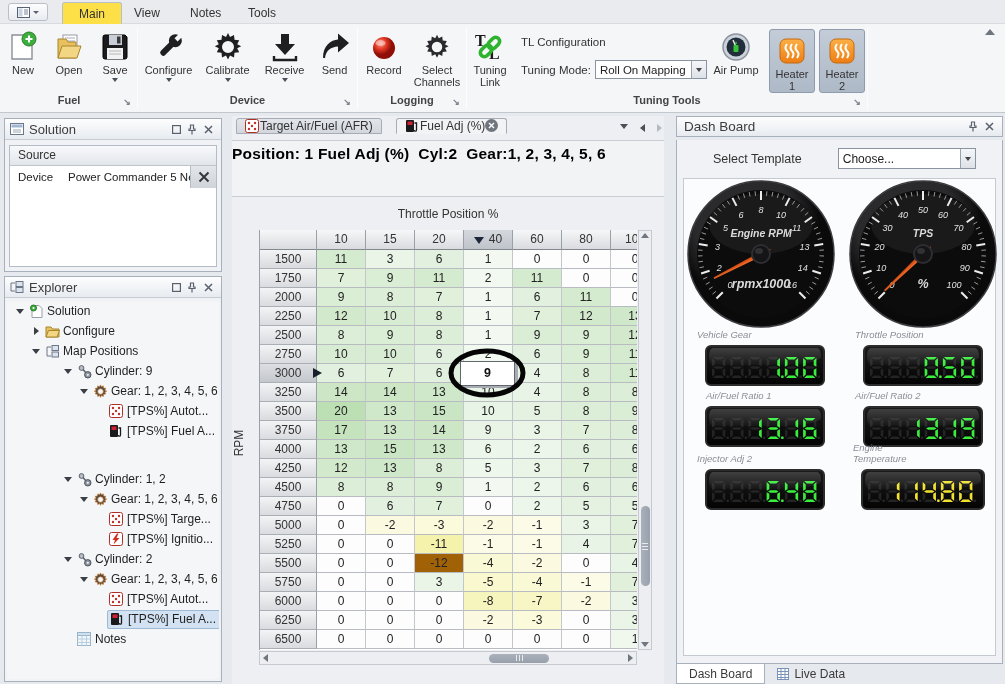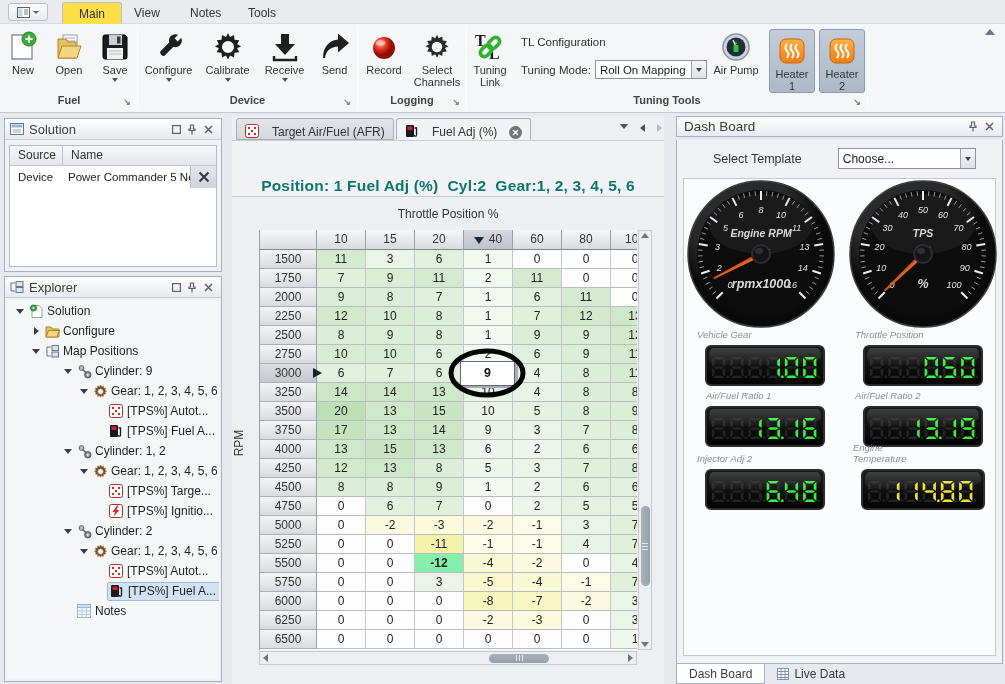--- a/index.html
+++ b/index.html
@@ -51,25 +51,25 @@
 .tree-arrow.open i { width:0; height:0; border-left:4px solid transparent; border-right:4px solid transparent; border-top:5px solid #3a3f46; }
 .tree-arrow.closed i { width:0; height:0; border-top:4px solid transparent; border-bottom:4px solid transparent; border-left:5px solid #3a3f46; }
 .tree-box { display:flex; align-items:center; gap:3px; padding:1px 4px 1px 2px; border-radius:2px; }
 .tree-box.sel { background:#d2e2f2; border:1px solid #9db9d6; }
 .tree-ico { width:15px; height:15px; display:flex; flex:0 0 15px; }
 .tree-label { font-size:12px; color:#1f1f1f; }
 
 
 #editor { position:absolute; left:232px; top:116px; width:432px; height:568px; background:#edeff2; }
 #etabs { position:absolute; left:0; top:2px; width:432px; height:22px; }
-.etab { position:absolute; top:0; height:22px; display:flex; align-items:flex-end; gap:12px; padding:0 8px; border:1px solid #a6adb6; border-radius:3px 3px 0 0; font-size:12px; color:#333; background:linear-gradient(#e2e5e9,#d3d7dd); }
+.etab { position:absolute; top:0; height:16px; display:flex; align-items:flex-start; gap:0; padding:0 8px; border:1px solid #a6adb6; border-radius:3px 3px 0 0; font-size:12px; color:#333; background:linear-gradient(#e2e5e9,#d3d7dd); }
 .etab.active { background:#f2f3f5; border-bottom-color:#f2f3f5; }
 .tabnav { position:absolute; top:6px; display:flex; gap:12px; }
 #title-band { position:absolute; left:0; top:24px; width:432px; height:57px; background:#f2f3f5; border-top:1px solid #c9cdd3; border-bottom:1px solid #c9cdd3; }
-#map-title { text-align:center; font-size:15.5px; font-weight:bold; color:#0f766e; margin-top:36px; letter-spacing:.2px; white-space:pre; }
+#map-title { font-size:15.5px; font-weight:bold; color:#000000; margin-top:4px; letter-spacing:.2px; white-space:pre; }
 #xaxis { position:absolute; left:27px; top:91px; width:378px; text-align:center; font-size:12px; color:#333; }
 #yaxis { position:absolute; left:-6px; top:320px; transform:rotate(-90deg); font-size:12px; color:#333; }
 #grid { position:absolute; left:27px; top:114px; width:378px; height:420px; overflow:hidden; background:#fff; border-left:1px solid #9aa0a8; }
 .grow { display:flex; height:19px; }
 .grow.head { height:20px; }
 .gc { flex:0 0 49px; width:49px; border-right:1px solid #c3c7cc; border-bottom:1px solid #b8bcc2; text-align:center; line-height:18px; font-size:12px; color:#222; }
 .gc.rh { flex:0 0 57px; width:57px; background:linear-gradient(#f3f4f5,#d9dbdf); border-right:1px solid #9aa0a8; border-bottom:1px solid #aaaeb5; color:#333; position:relative; }
 .grow.head .gc { background:linear-gradient(#f6f7f8,#d9dbdf); border-right:1px solid #9aa0a8; border-bottom:1px solid #83888f; color:#333; line-height:19px; }
 .grow.head .gc.selcol { background:linear-gradient(#d5d8dd,#bfc4cb); }
 .gc.rh.selrow { background:linear-gradient(#dcdee1,#c4c7cc); }
@@ -348,21 +348,20 @@
         </span>
       <span class="pbtn">
           <svg width="9" height="9" viewBox="0 0 9 9">
             <path d="M1 1 L8 8 M8 1 L1 8" stroke="#5a616c" stroke-width="1.5"></path>
           </svg>
         </span>
     </div>
     <div id="doc-table">
       <div id="doc-head">
         <div class="dc" style="width:52px">Source</div>
-        <div class="dc" style="flex:1;border-left:1px solid #c0c5cd">Name</div>
       </div>
       <div id="doc-row">
         <div class="dc" style="width:52px;padding-left:8px">Device</div>
         <div class="dc" style="flex:1;padding-left:6px">Power Commander 5 Ne...</div>
         <div id="doc-close">
             <svg width="12" height="12" viewBox="0 0 12 12">
               <path d="M1.5 1.5 L10.5 10.5 M10.5 1.5 L1.5 10.5" stroke="#33373d" stroke-width="2"></path>
             </svg>
           </div>
       </div>
@@ -493,21 +492,21 @@
             <span class="tree-ico">
               <svg width="13" height="14" viewBox="0 0 13 14">
                 <rect x="1" y="1" width="8" height="12" rx="1" fill="#1a1a1c"></rect>
                 <rect x="2.5" y="2.5" width="5" height="3.5" fill="#c23"></rect>
                 <path d="M9.5 4 h2 v7 a1.2 1.2 0 0 1 -2.4 0" fill="none" stroke="#1a1a1c" stroke-width="1.3"></path>
               </svg>
             </span>
             <span class="tree-label">[TPS%] Fuel A...</span>
           </span>
         </div>
-        <div class="tree-item" style="padding-left: 54px;">
+        <div class="tree-item" style="padding-left: 54px; margin-top: 28px;">
           <span class="tree-arrow open">
             <i></i>
           </span>
           <span class="tree-box">
             <span class="tree-ico">
               <svg width="15" height="15" viewBox="0 0 15 15">
                 <circle cx="4.5" cy="4" r="2.4" fill="#b9bec6" stroke="#5d646e"></circle>
                 <path d="M6 5.5 L10 10" stroke="#5d646e" stroke-width="1.6"></path>
                 <circle cx="10.8" cy="10.8" r="3.2" fill="#8f959e" stroke="#4d535c"></circle>
                 <circle cx="10.8" cy="10.8" r="1.1" fill="#e8eaee"></circle>
@@ -850,21 +849,21 @@
           <div class="gc" style="background: rgb(245, 242, 172);">-11</div>
           <div class="gc" style="background: rgb(252, 251, 231);">-1</div>
           <div class="gc" style="background: rgb(252, 251, 231);">-1</div>
           <div class="gc" style="background: rgb(232, 244, 229);">4</div>
           <div class="gc" style="background: rgb(224, 240, 219);">7</div>
         </div>
         <div class="grow">
           <div class="gc rh">5500</div>
           <div class="gc" style="background: rgb(253, 253, 253);">0</div>
           <div class="gc" style="background: rgb(253, 253, 253);">0</div>
-          <div class="gc" style="background: #86efac; font-weight: bold;">-12</div>
+          <div class="gc" style="background: #a16207;">-12</div>
           <div class="gc" style="background: rgb(250, 249, 213);">-4</div>
           <div class="gc" style="background: rgb(251, 250, 225);">-2</div>
           <div class="gc" style="background: rgb(253, 253, 253);">0</div>
           <div class="gc" style="background: rgb(232, 244, 229);">4</div>
         </div>
         <div class="grow">
           <div class="gc rh">5750</div>
           <div class="gc" style="background: rgb(253, 253, 253);">0</div>
           <div class="gc" style="background: rgb(253, 253, 253);">0</div>
           <div class="gc" style="background: rgb(234, 245, 232);">3</div>

